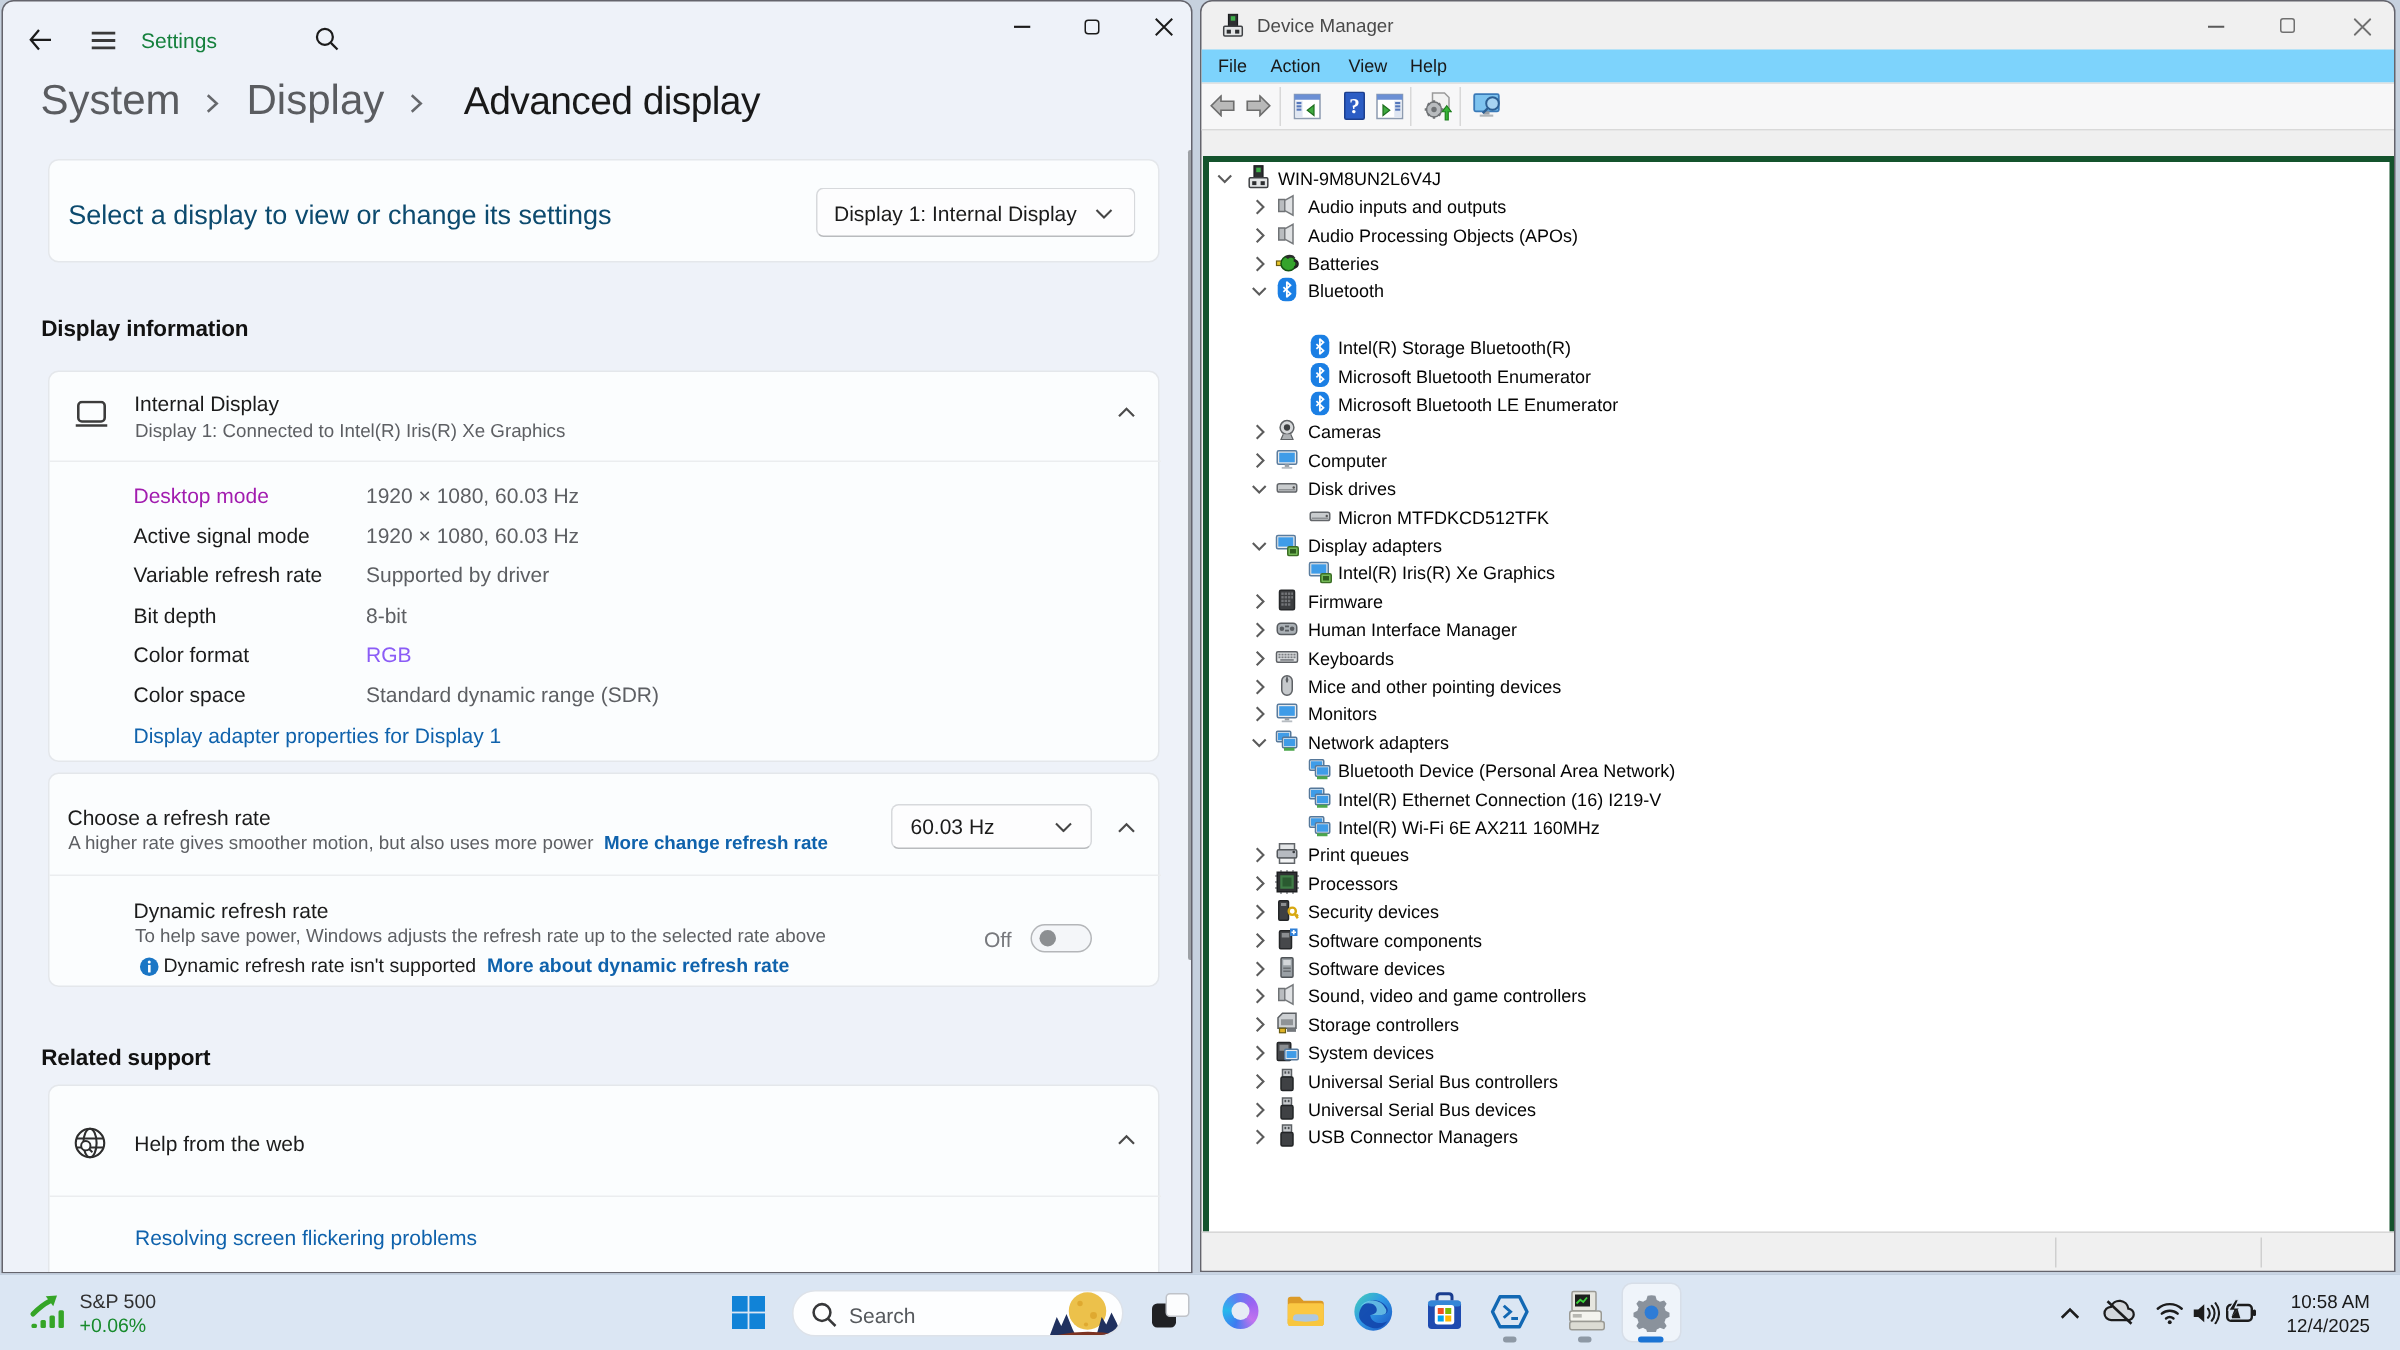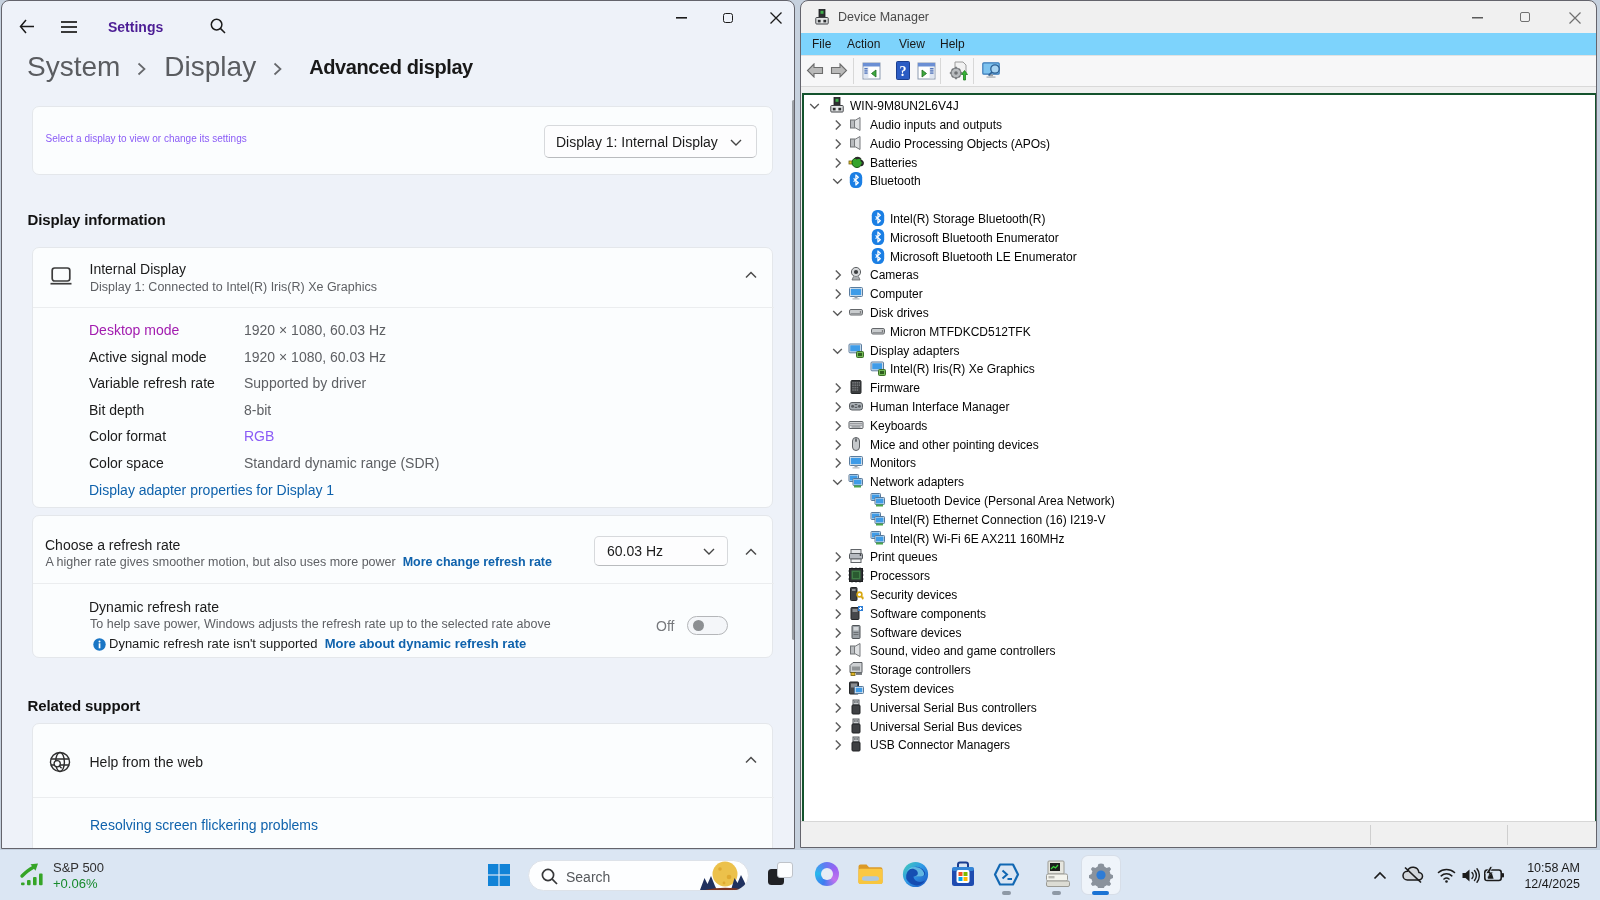--- a/index.html
+++ b/index.html
@@ -10,21 +10,21 @@
 #sw .card{position:absolute;left:30px;width:741px;background:#fbfdfe;border:1px solid #e4e7eb;border-radius:7px}
 #sw .h2{position:absolute;font-size:15px;font-weight:700;color:#121212;letter-spacing:-.1px}
 .lnk{color:#0f62ac}
 .ddl{position:absolute;background:#fdfdfe;border:1px solid #d7d9dc;border-bottom-color:#b9bbbe;border-radius:5px}
 .expch{position:absolute;width:12px;height:8px}
 
 #dm{left:800px;top:0;width:797px;height:848px;background:#f0f0f0;border:1px solid #64646c;border-radius:8px 8px 0 0;overflow:hidden}
 #dm .menu{position:absolute;top:32px;left:0;width:100%;height:22px;background:#7dd3fc}
 #dm .menu span{position:absolute;top:4px;font-size:12px;color:#191919}
 #dm .tool{position:absolute;top:55px;left:0;width:100%;height:31px;background:#f7f7f8;border-bottom:1px solid #d9d9d9}
-#tree{position:absolute;left:1px;top:92px;width:795px;height:733px;background:#fff;border:2px solid #14532d;overflow:hidden}
+#tree{position:absolute;left:1px;top:103px;width:795px;height:733px;background:#fff;border:4px solid #14532d;overflow:hidden}
 .tr{position:absolute;left:0;width:100%;height:19px;font-size:12px;color:#050505}
 .tr span{position:absolute;top:3px;white-space:nowrap}
 .tr svg.ic{position:absolute;top:1px}
 .tr svg.cv{position:absolute;top:5px}
 
 #tb{left:0;top:849px;width:1600px;height:51px;background:#dbe6f3;border-top:1px solid #c3d0df}
 </style></head>
 <body>
 <svg width="0" height="0" style="position:absolute">
     <defs>
@@ -186,21 +186,21 @@
   </svg>
 
 <div id="sw" class="a">
 
   <svg class="a" style="left:16px;top:17px" width="17" height="17" viewBox="0 0 17 17">
       <path d="M8 2 L2.5 8.5 L8 15 M3 8.5 H16" fill="none" stroke="#1b1b1b" stroke-width="1.5"></path>
     </svg>
   <svg class="a" style="left:59px;top:20px" width="16" height="12" viewBox="0 0 16 12">
       <path d="M0 1 H16 M0 6 H16 M0 11 H16" stroke="#3a3a3a" stroke-width="1.9"></path>
     </svg>
-  <span class="a" style="left:106px;top:17.5px;font-size:14px;font-weight:700;color:#4c1d95">Settings</span>
+  <span class="a" style="left:92px;top:17.5px;font-size:14px;font-weight:400;color:#15803d">Settings</span>
   <svg class="a" style="left:208px;top:17px" width="16" height="16" viewBox="0 0 16 16">
       <circle cx="6.6" cy="6.6" r="5.3" fill="none" stroke="#1b1b1b" stroke-width="1.5"></circle>
       <line x1="10.6" y1="10.6" x2="15" y2="15" stroke="#1b1b1b" stroke-width="1.5"></line>
     </svg>
   <svg class="a" style="left:674px;top:16px" width="11" height="2" viewBox="0 0 11 2">
       <rect width="11" height="1.6" fill="#1b1b1b"></rect>
     </svg>
   <div class="a" style="left:721px;top:12px;width:10px;height:10px;border:1.3px solid #1b1b1b;border-radius:2.5px"></div>
   <svg class="a" style="left:768px;top:11px" width="12" height="12" viewBox="0 0 12 12">
       <path d="M0.5 0.5 L11.5 11.5 M11.5 0.5 L0.5 11.5" stroke="#1b1b1b" stroke-width="1.3"></path>
@@ -208,25 +208,25 @@
 
   <div class="a" style="left:25px;top:50px;display:flex;align-items:center;white-space:nowrap">
     <span style="font-size:28px;color:#5a5c60">System</span>
     <svg style="margin:4px 12px 0 16px" width="11" height="18" viewBox="0 0 11 18">
         <path d="M2.5 3.5 L8.5 9 L2.5 14.5" fill="none" stroke="#66686c" stroke-width="1.7"></path>
       </svg>
     <span style="font-size:28px;color:#5a5c60;margin-left:5px">Display</span>
     <svg style="margin:4px 12px 0 16px" width="11" height="18" viewBox="0 0 11 18">
         <path d="M2.5 3.5 L8.5 9 L2.5 14.5" fill="none" stroke="#66686c" stroke-width="1.7"></path>
       </svg>
-    <span style="font-size:20px;font-weight:700;color:#191919;letter-spacing:-.4px;margin-left:14px">Advanced display</span>
+    <span style="font-size:26px;font-weight:400;color:#191919;letter-spacing:-.4px;margin-left:14px">Advanced display</span>
   </div>
 
   <div class="card" style="top:105px;height:69px">
-    <span class="a" style="left:12.5px;top:26px;font-size:10px;color:#8b5cf6">Select a display to view or change its settings</span>
+    <span class="a" style="left:12.5px;top:26px;font-size:18px;color:#0c4a6e">Select a display to view or change its settings</span>
     <div class="ddl" style="left:511px;top:18px;width:213px;height:33px">
       <span class="a" style="left:11px;top:8px;font-size:14px;color:#1b1b1b">Display 1: Internal Display</span>
       <svg class="a" style="left:185px;top:13px" width="12" height="7" viewBox="0 0 12 7">
           <path d="M1 1 L6 6 L11 1" fill="none" stroke="#454545" stroke-width="1.4"></path>
         </svg>
     </div>
   </div>
   <h2 class="h2" style="left:25.5px;top:210px">Display information</h2>
 
   <div class="card" style="top:246px;height:261px">

